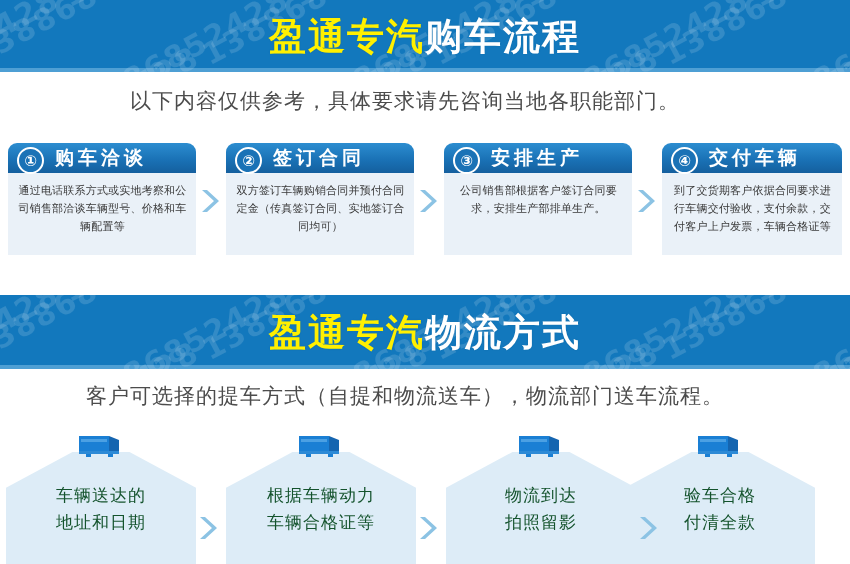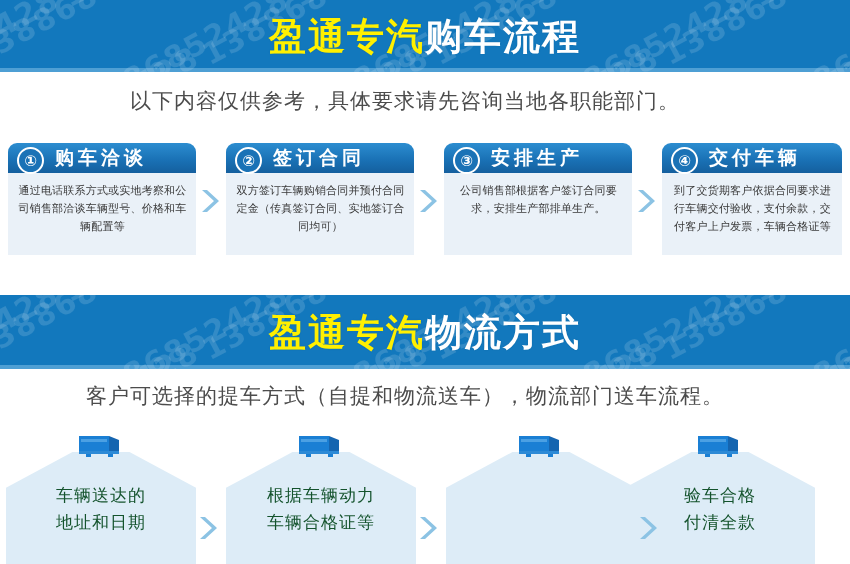--- a/index.html
+++ b/index.html
@@ -387,20 +387,24 @@
       <div class="d-truck">
         <svg width="52" height="30" viewBox="0 0 52 30">
           <rect x="4" y="4" width="30" height="15" fill="#1a7fd4"></rect>
           <rect x="6" y="7" width="26" height="3" fill="#4ba0e3"></rect>
           <path d="M34 4 L44 8 L44 19 L34 19 Z" fill="#1565b0"></path>
           <rect x="4" y="19" width="40" height="3" fill="#2d8ad6"></rect>
           <rect x="11" y="22" width="5" height="3" fill="#1a7fd4"></rect>
           <rect x="33" y="22" width="5" height="3" fill="#1a7fd4"></rect>
         </svg>
       </div>
+      <div class="d-text">
+        <div>物流到达</div>
+        <div>拍照留影</div>
+      </div>
     </div>
     <div class="d-arrow" style="left:636px;">
       <svg width="22" height="26" viewBox="0 0 22 26">
         <path d="M4 2 L16 13 L4 24 L9 24 L21 13 L9 2 Z" fill="#8cc3e4"></path>
       </svg>
     </div>
 
     <div class="d-card" style="left:625px;">
       <div class="d-shape"></div>
       <div class="d-truck">

